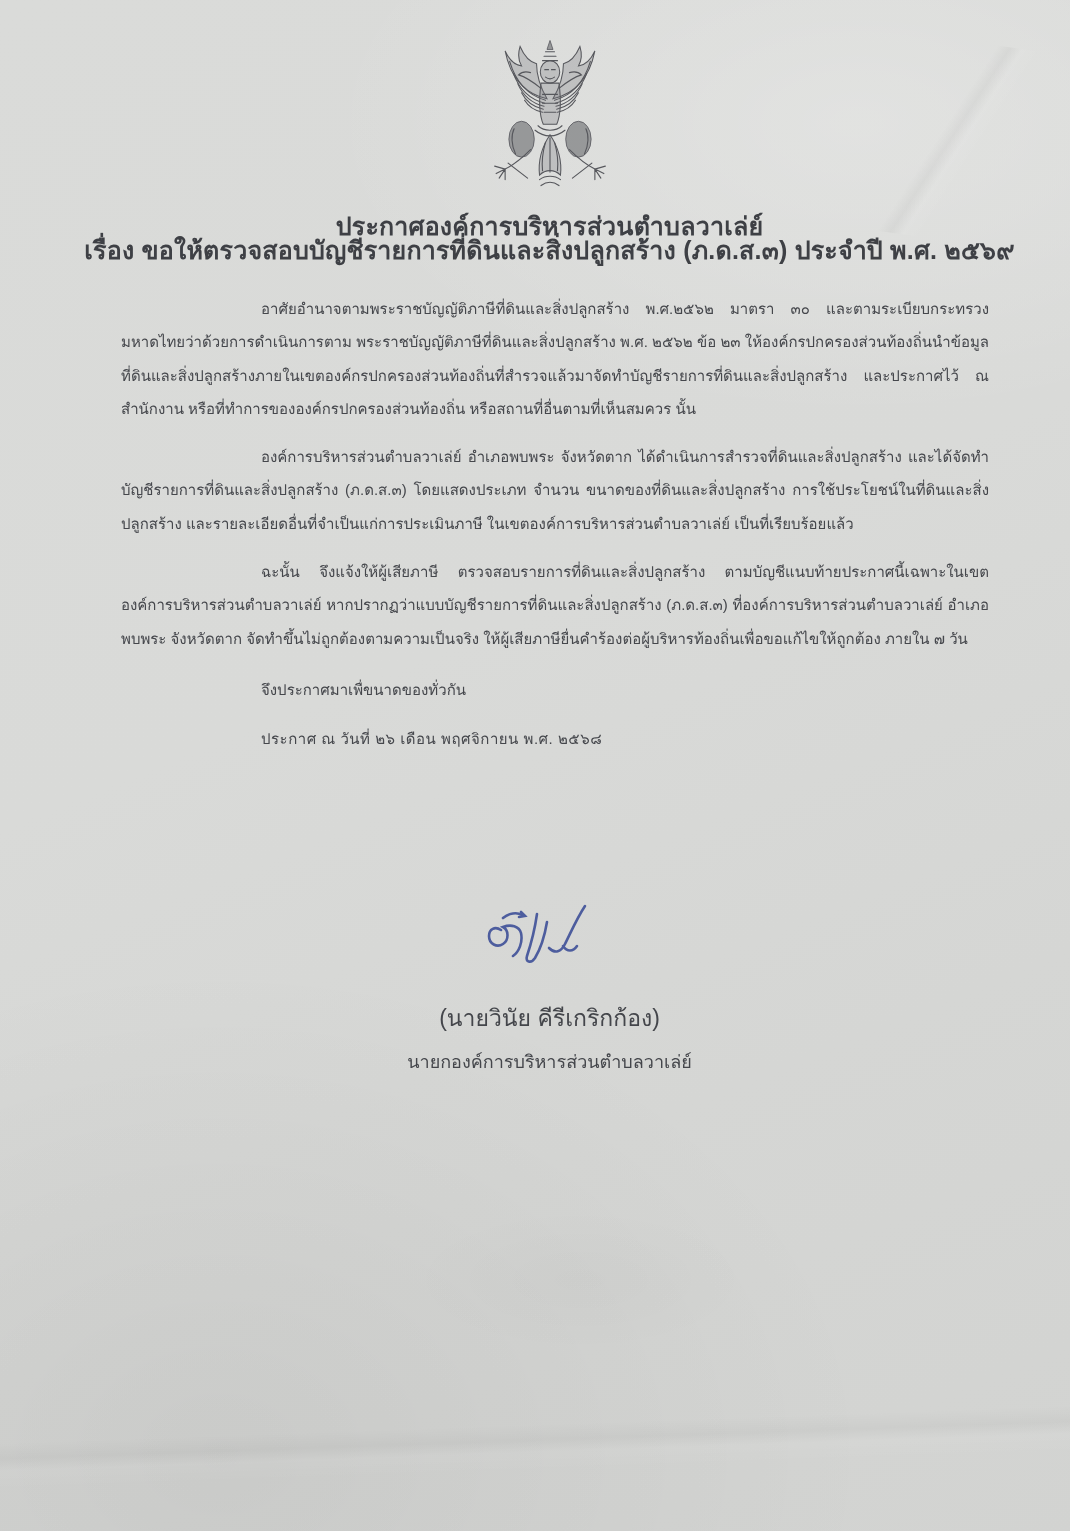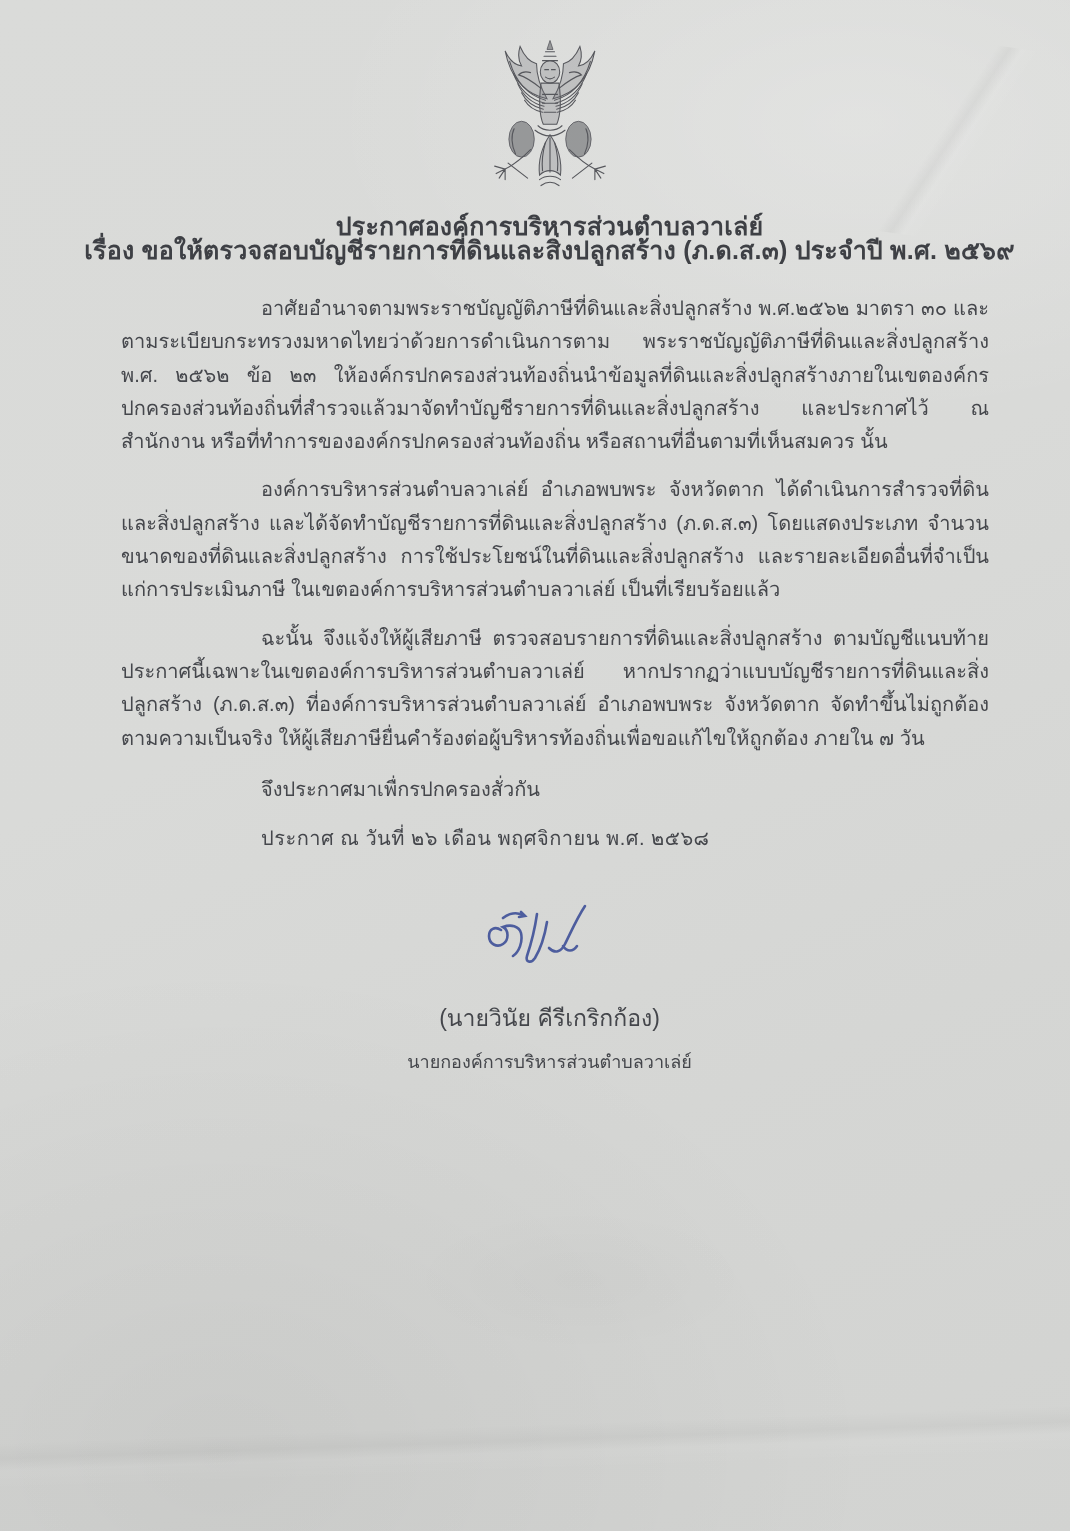--- a/index.html
+++ b/index.html
@@ -40,21 +40,21 @@
   .title{
     position:absolute;left:0;right:0;text-align:center;
     font-size:25px;font-weight:bold;letter-spacing:0.2px;
     color:#3e4045;
   }
   .title-1{top:206px;}
   .title-2{top:230px;}
 
   .body-text{
     position:absolute;left:121px;top:292px;width:868px;
-    font-size:20px;line-height:33.3px;text-align:justify;
+    font-size:15px;line-height:33.3px;text-align:justify;
     color:#45474c;
   }
   .body-text p{margin:0 0 15px 0;text-indent:140px;}
   .closing{margin-top:18px;margin-left:140px;}
   .dateline{margin-top:16px;margin-left:140px;letter-spacing:0.5px;}
 
   .sig-block{
     position:absolute;left:0;right:0;top:896px;text-align:center;
   }
   .sig-mark{height:84px;display:flex;justify-content:center;align-items:center;}
@@ -119,21 +119,21 @@
     </svg>
   </div>
 
   <div class="title title-1">ประกาศองค์การบริหารส่วนตำบลวาเล่ย์</div>
   <div class="title title-2">เรื่อง ขอให้ตรวจสอบบัญชีรายการที่ดินและสิ่งปลูกสร้าง (ภ.ด.ส.๓) ประจำปี พ.ศ. ๒๕๖๙</div>
 
   <div class="body-text">
     <p>อาศัยอำนาจตามพระราชบัญญัติภาษีที่ดินและสิ่งปลูกสร้าง พ.ศ.๒๕๖๒ มาตรา ๓๐ และตามระเบียบกระทรวงมหาดไทยว่าด้วยการดำเนินการตาม พระราชบัญญัติภาษีที่ดินและสิ่งปลูกสร้าง พ.ศ. ๒๕๖๒ ข้อ ๒๓ ให้องค์กรปกครองส่วนท้องถิ่นนำข้อมูลที่ดินและสิ่งปลูกสร้างภายในเขตองค์กรปกครองส่วนท้องถิ่นที่สำรวจแล้วมาจัดทำบัญชีรายการที่ดินและสิ่งปลูกสร้าง และประกาศไว้ ณ สำนักงาน หรือที่ทำการขององค์กรปกครองส่วนท้องถิ่น หรือสถานที่อื่นตามที่เห็นสมควร นั้น</p>
     <p>องค์การบริหารส่วนตำบลวาเล่ย์ อำเภอพบพระ จังหวัดตาก ได้ดำเนินการสำรวจที่ดินและสิ่งปลูกสร้าง และได้จัดทำบัญชีรายการที่ดินและสิ่งปลูกสร้าง (ภ.ด.ส.๓) โดยแสดงประเภท จำนวน ขนาดของที่ดินและสิ่งปลูกสร้าง การใช้ประโยชน์ในที่ดินและสิ่งปลูกสร้าง และรายละเอียดอื่นที่จำเป็นแก่การประเมินภาษี ในเขตองค์การบริหารส่วนตำบลวาเล่ย์ เป็นที่เรียบร้อยแล้ว</p>
     <p>ฉะนั้น จึงแจ้งให้ผู้เสียภาษี ตรวจสอบรายการที่ดินและสิ่งปลูกสร้าง ตามบัญชีแนบท้ายประกาศนี้เฉพาะในเขตองค์การบริหารส่วนตำบลวาเล่ย์ หากปรากฏว่าแบบบัญชีรายการที่ดินและสิ่งปลูกสร้าง (ภ.ด.ส.๓) ที่องค์การบริหารส่วนตำบลวาเล่ย์ อำเภอพบพระ จังหวัดตาก จัดทำขึ้นไม่ถูกต้องตามความเป็นจริง ให้ผู้เสียภาษียื่นคำร้องต่อผู้บริหารท้องถิ่นเพื่อขอแก้ไขให้ถูกต้อง ภายใน ๗ วัน</p>
-    <div class="closing">จึงประกาศมาเพื่กรปกครองสั่วกัน</div>
+    <div class="closing">จึงประกาศมาเพื่ขนาดของทั่วกัน</div>
     <div class="dateline">ประกาศ ณ วันที่  ๒๖  เดือน พฤศจิกายน พ.ศ. ๒๕๖๘</div>
   </div>
 
   <div class="sig-block">
     <div class="sig-mark">
       <svg width="170" height="84" viewBox="0 0 170 84">
         <g fill="none" stroke="#4d5d9e" stroke-width="2.6" stroke-linecap="round">
 
           <path d="M38,22 C44,17 52,16 57,19"></path>
           <path d="M56,16 l4,4 l-6,1"></path>

